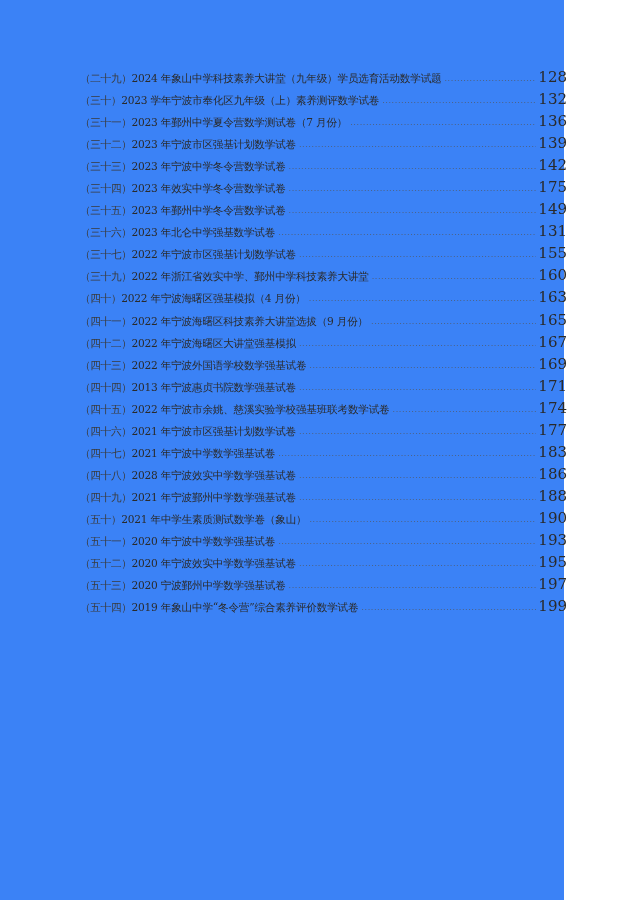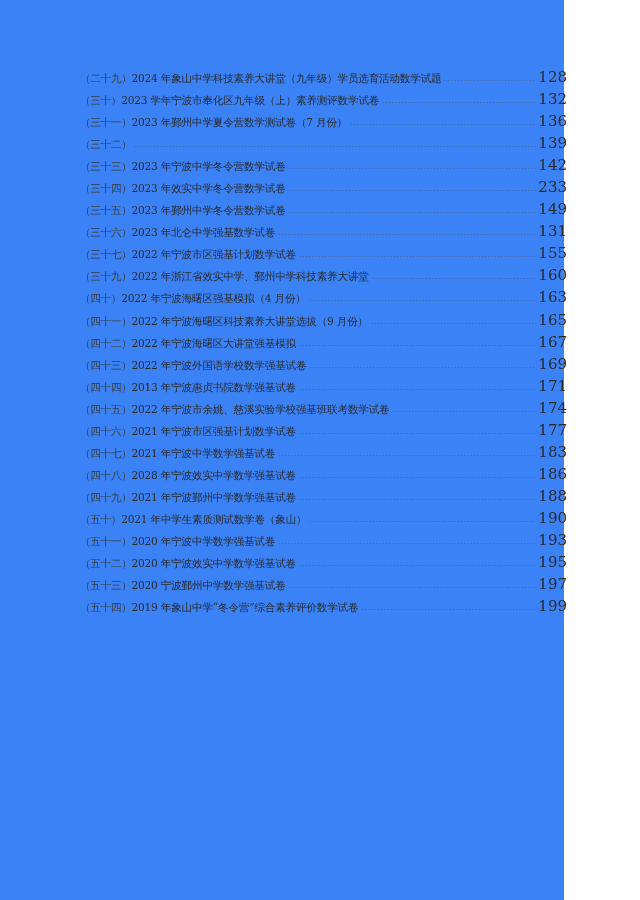--- a/index.html
+++ b/index.html
@@ -86,34 +86,35 @@
     <span class="toc-page">132</span>
   </li>
       <li class="toc-row">
     <span class="toc-num">（三十一）</span>
     <span class="toc-title">2023 年鄞州中学夏令营数学测试卷（7 月份）</span>
     <span class="toc-leader"></span>
     <span class="toc-page">136</span>
   </li>
       <li class="toc-row">
     <span class="toc-num">（三十二）</span>
+    <span class="toc-title">2023 年宁波市区强基计划数学试卷</span>
     <span class="toc-leader"></span>
     <span class="toc-page">139</span>
   </li>
       <li class="toc-row">
     <span class="toc-num">（三十三）</span>
     <span class="toc-title">2023 年宁波中学冬令营数学试卷</span>
     <span class="toc-leader"></span>
     <span class="toc-page">142</span>
   </li>
       <li class="toc-row">
     <span class="toc-num">（三十四）</span>
     <span class="toc-title">2023 年效实中学冬令营数学试卷</span>
     <span class="toc-leader"></span>
-    <span class="toc-page">233</span>
+    <span class="toc-page">175</span>
   </li>
       <li class="toc-row">
     <span class="toc-num">（三十五）</span>
     <span class="toc-title">2023 年鄞州中学冬令营数学试卷</span>
     <span class="toc-leader"></span>
     <span class="toc-page">149</span>
   </li>
       <li class="toc-row">
     <span class="toc-num">（三十六）</span>
     <span class="toc-title">2023 年北仑中学强基数学试卷</span>

